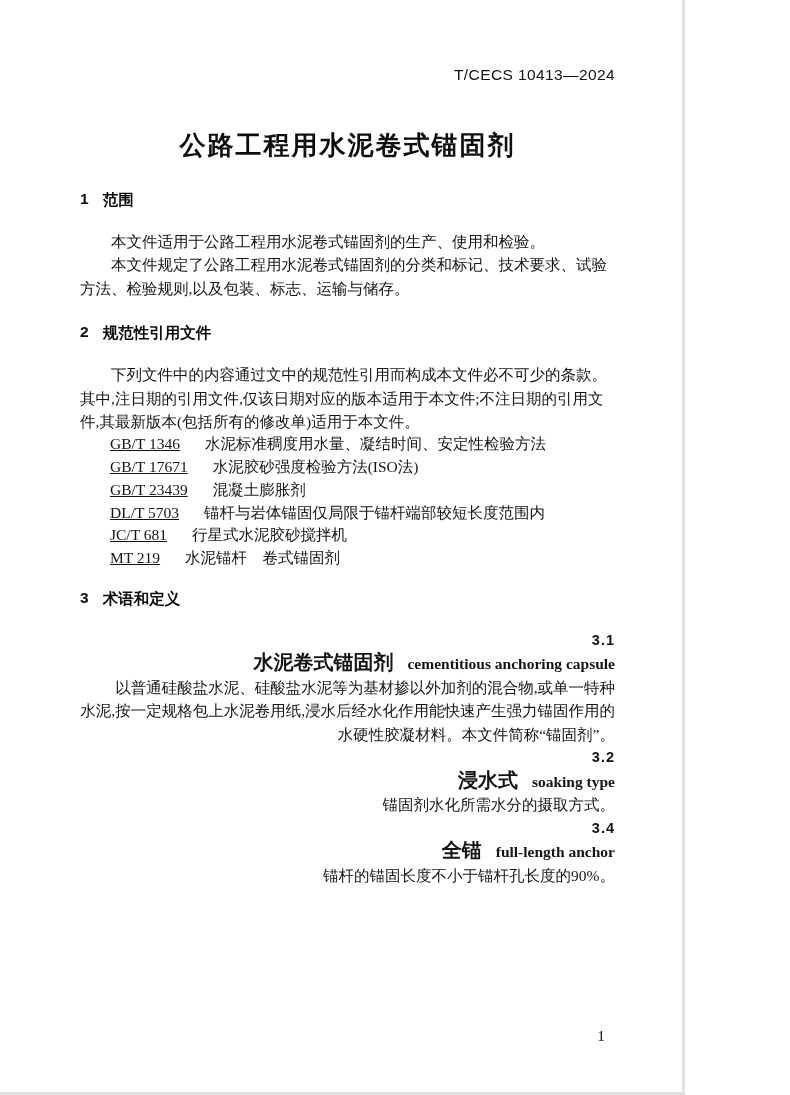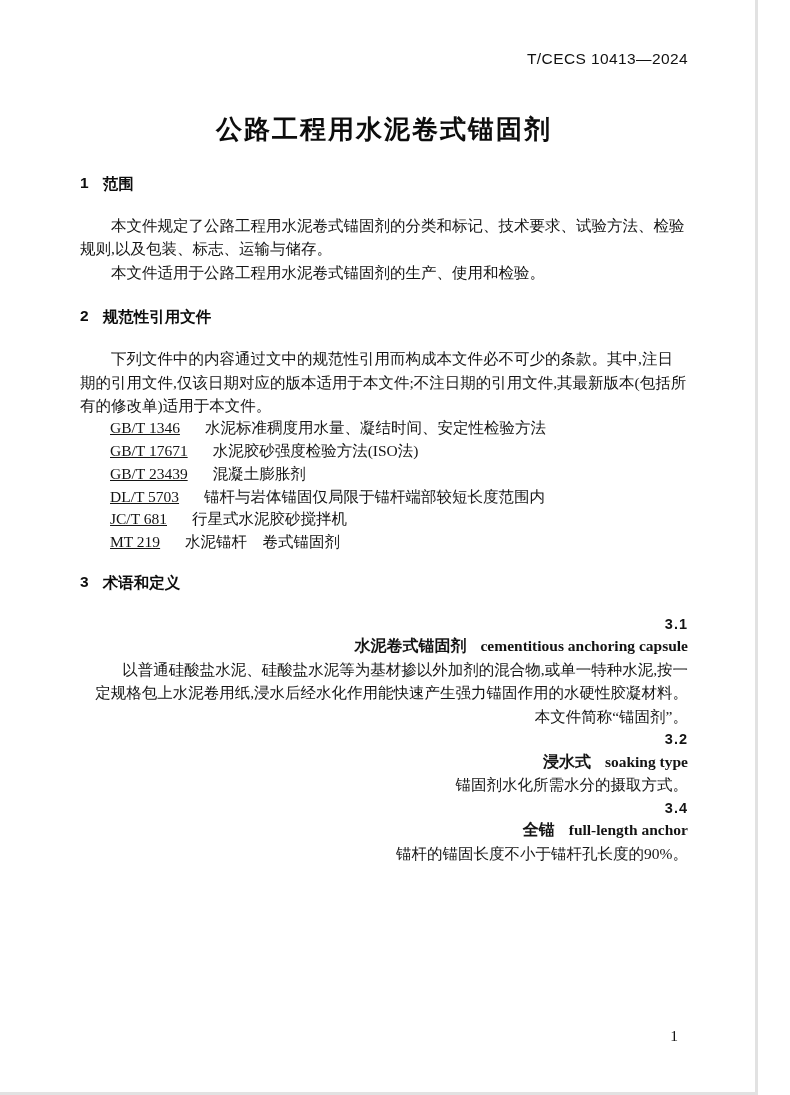--- a/index.html
+++ b/index.html
@@ -1,25 +1,25 @@
 <!DOCTYPE html>
 <html><head>
 <meta charset="utf-8">
 <style>
   * { box-sizing: border-box; }
   html, body { margin: 0; padding: 0; background: #ffffff; }
 
   .page {
     position: relative;
-    width: 758px;
+    width: 685px;
     height: 1095px;
     background: #ffffff;
     color: #141414;
     font-family: "Liberation Serif", "DejaVu Serif", serif;
-    padding: 0 67px 0 80px;
+    padding: 16px 67px 0 80px;
     overflow: hidden;
     border-right: 3px solid #e2e2e2;
     border-bottom: 3px solid #e2e2e2;
   }
 
   
   .doc-header {
     padding-top: 50px;
     text-align: right;
     font-family: "Liberation Sans", "DejaVu Sans", sans-serif;
@@ -69,21 +69,21 @@
     font-family: "Liberation Sans", "DejaVu Sans", sans-serif;
     font-weight: 700;
     font-size: 14.5px;
     line-height: 22.6px;
     letter-spacing: 1px;
   }
   .term-name { padding-left: 30px; line-height: 22.6px; }
   .term-zh {
     font-family: Liberation Serif, serif;
     font-weight: 700;
-    font-size: 16px;
+    font-size: 20px;
   }
   .term-en {
     margin-left: 14px;
     font-family: "Liberation Serif", "DejaVu Serif", serif;
     font-weight: 700;
     font-size: 15.5px;
   }
   p.term-def { margin: 0; text-indent: 2em; line-height: 23.4px; }
 
   
@@ -102,22 +102,22 @@
 
   <div class="doc-header">T/CECS 10413—2024</div>
 
   <div class="doc-title">公路工程用水泥卷式锚固剂</div>
 
   <div class="clause-heading h-clause1">
     <span class="num">1</span>
     <span>范围</span>
   </div>
   <div class="body-text para-group">
+    <p class="para">本文件适用于公路工程用水泥卷式锚固剂的生产、使用和检验。</p>
     <p class="para">本文件规定了公路工程用水泥卷式锚固剂的分类和标记、技术要求、试验方法、检验规则,以及包装、标志、运输与储存。</p>
-    <p class="para">本文件适用于公路工程用水泥卷式锚固剂的生产、使用和检验。</p>
   </div>
 
   <div class="clause-heading h-clause2">
     <span class="num">2</span>
     <span>规范性引用文件</span>
   </div>
   <div class="body-text para-group">
     <p class="para">下列文件中的内容通过文中的规范性引用而构成本文件必不可少的条款。其中,注日期的引用文件,仅该日期对应的版本适用于本文件;不注日期的引用文件,其最新版本(包括所有的修改单)适用于本文件。</p>
     <div class="ref-list">
       <div class="ref-line">

